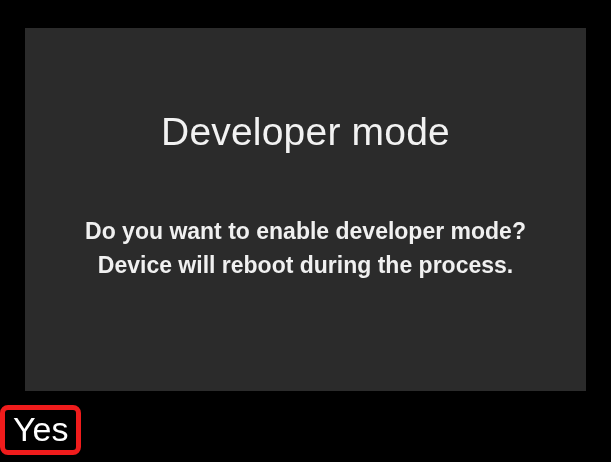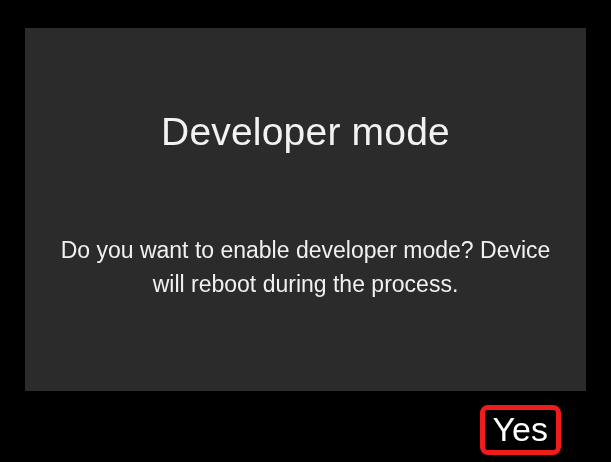--- a/index.html
+++ b/index.html
@@ -44,41 +44,40 @@
     font-weight: 300;
     letter-spacing: 0.2px;
     line-height: 46px;
     white-space: nowrap;
     margin-top: 35px;
   }
 
   #dialog-message {
     position: absolute;
     left: 30px;
-    top: 205px;
+    top: 186px;
     width: 501px;
     text-align: center;
     color: #f0f0f0;
     font-family: "Liberation Sans", sans-serif;
     font-size: 23px;
-    font-weight: 400;
+    font-weight: 700;
     line-height: 34px;
   }
 
   
   #dialog-buttons {
     position: absolute;
     left: 0;
     top: 398px;
     width: 611px;
     height: 64px;
     display: flex;
     flex-direction: row;
     align-items: center;
-    justify-content: flex-end;
     padding-right: 38px;
     box-sizing: border-box;
   }
 
   .dialog-button {
     color: #ffffff;
     font-family: "Liberation Sans", sans-serif;
     font-size: 34px;
     font-weight: 400;
     line-height: 40px;

